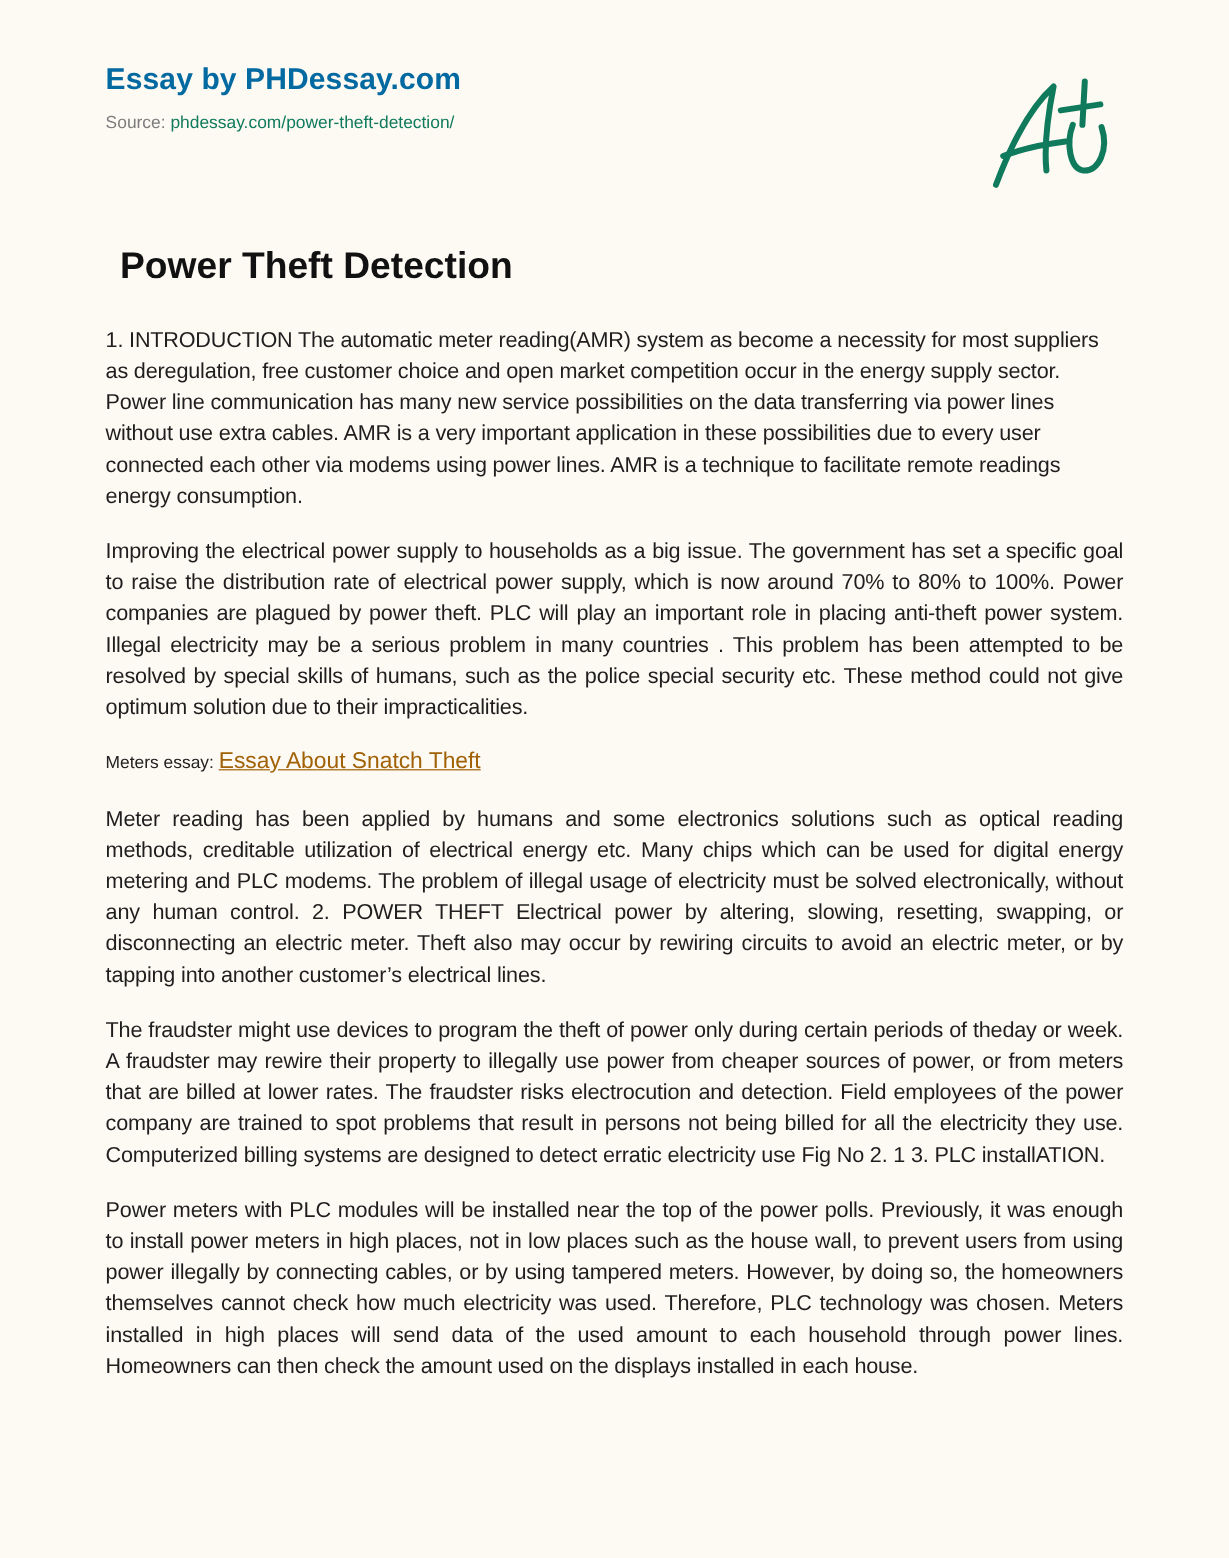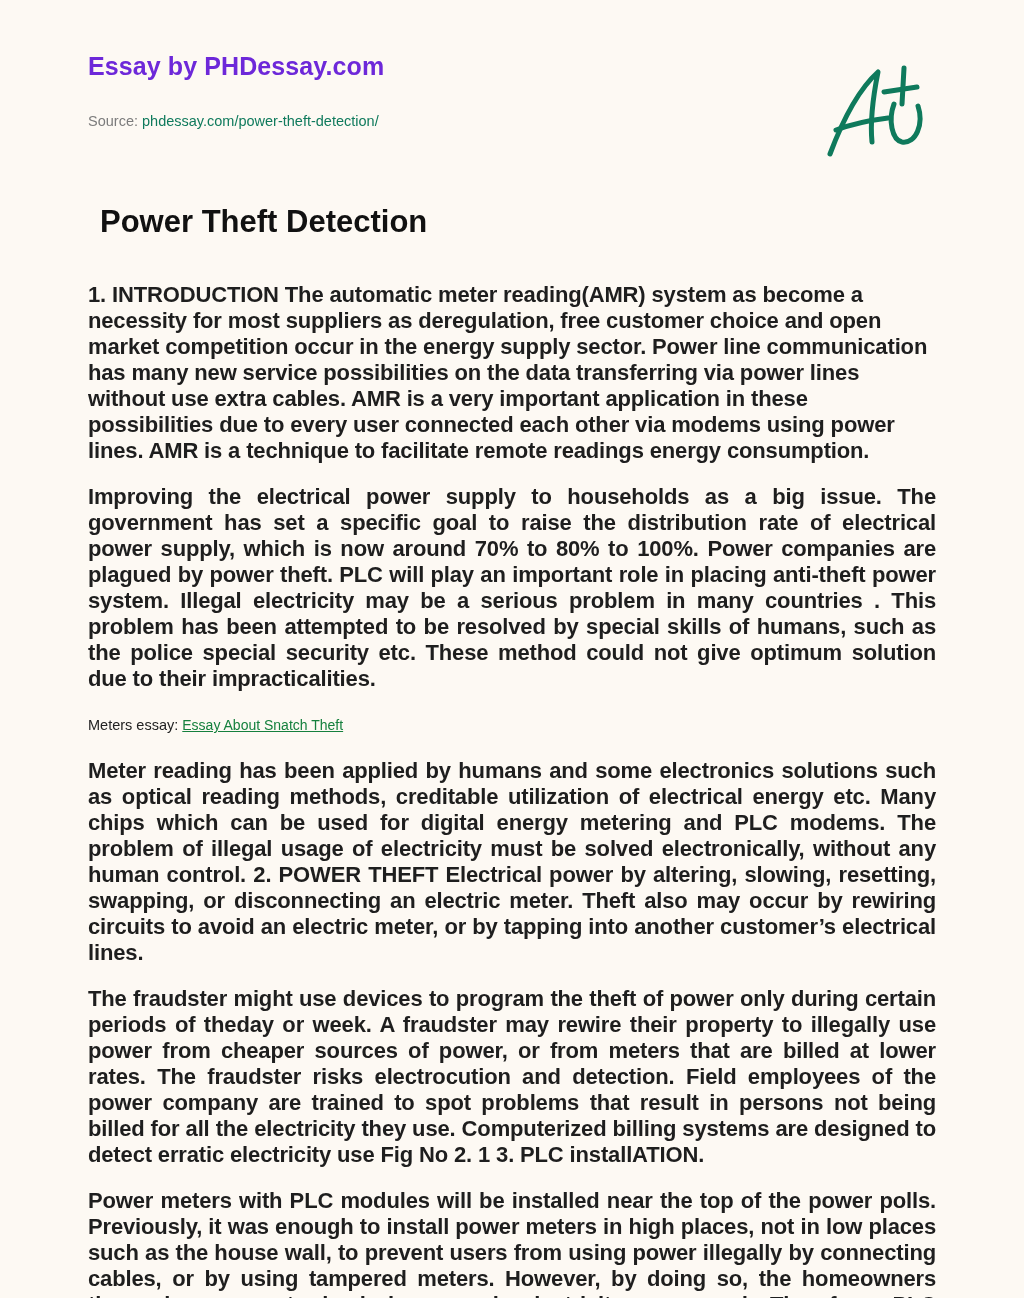--- a/index.html
+++ b/index.html
@@ -17,27 +17,27 @@
     }
     .header {
       position: absolute;
       left: 88px;
       top: 48px;
       width: 700px;
     }
     .site-title {
       font-size: 25px;
       font-weight: bold;
-      color: #6d28d9;
+      color: #0369a1;
       letter-spacing: 0.1px;
       margin: 0;
       line-height: 36px;
     }
     .source {
-      margin-top: 27px;
+      margin-top: 9px;
       font-size: 14.5px;
       color: #7c7c7c;
       line-height: 20px;
     }
     .source a {
       color: #0f7a5c;
       text-decoration: none;
     }
     .logo {
       position: absolute;
@@ -56,40 +56,39 @@
       color: #111;
       line-height: 44px;
     }
     .content {
       position: absolute;
       left: 88px;
       top: 270px;
       width: 848px;
     }
     .content p {
-      margin: 12px 0 20px 0;
-      font-size: 22px;
+      margin: 0 0 20px 0;
+      font-size: 18px;
       line-height: 26px;
       text-align: justify;
       color: #1e1e1e;
       letter-spacing: -0.15px;
-      font-weight: bold;
     }
     .content p.first {
       text-align: left;
     }
     .similar {
       margin: 0 0 20px 0;
       font-size: 14.5px;
       line-height: 26px;
       color: #222;
     }
     .similar a {
-      font-size: 14px;
-      color: #15803d;
+      font-size: 19px;
+      color: #a16207;
       text-decoration: underline;
     }
   </style>
 </head>
 <body>
 
 <div class="header">
   <h2 class="site-title">Essay by PHDessay.com</h2>
   <div class="source">
     <span>Source: </span><a href="#">phdessay.com/power-theft-detection/</a>

